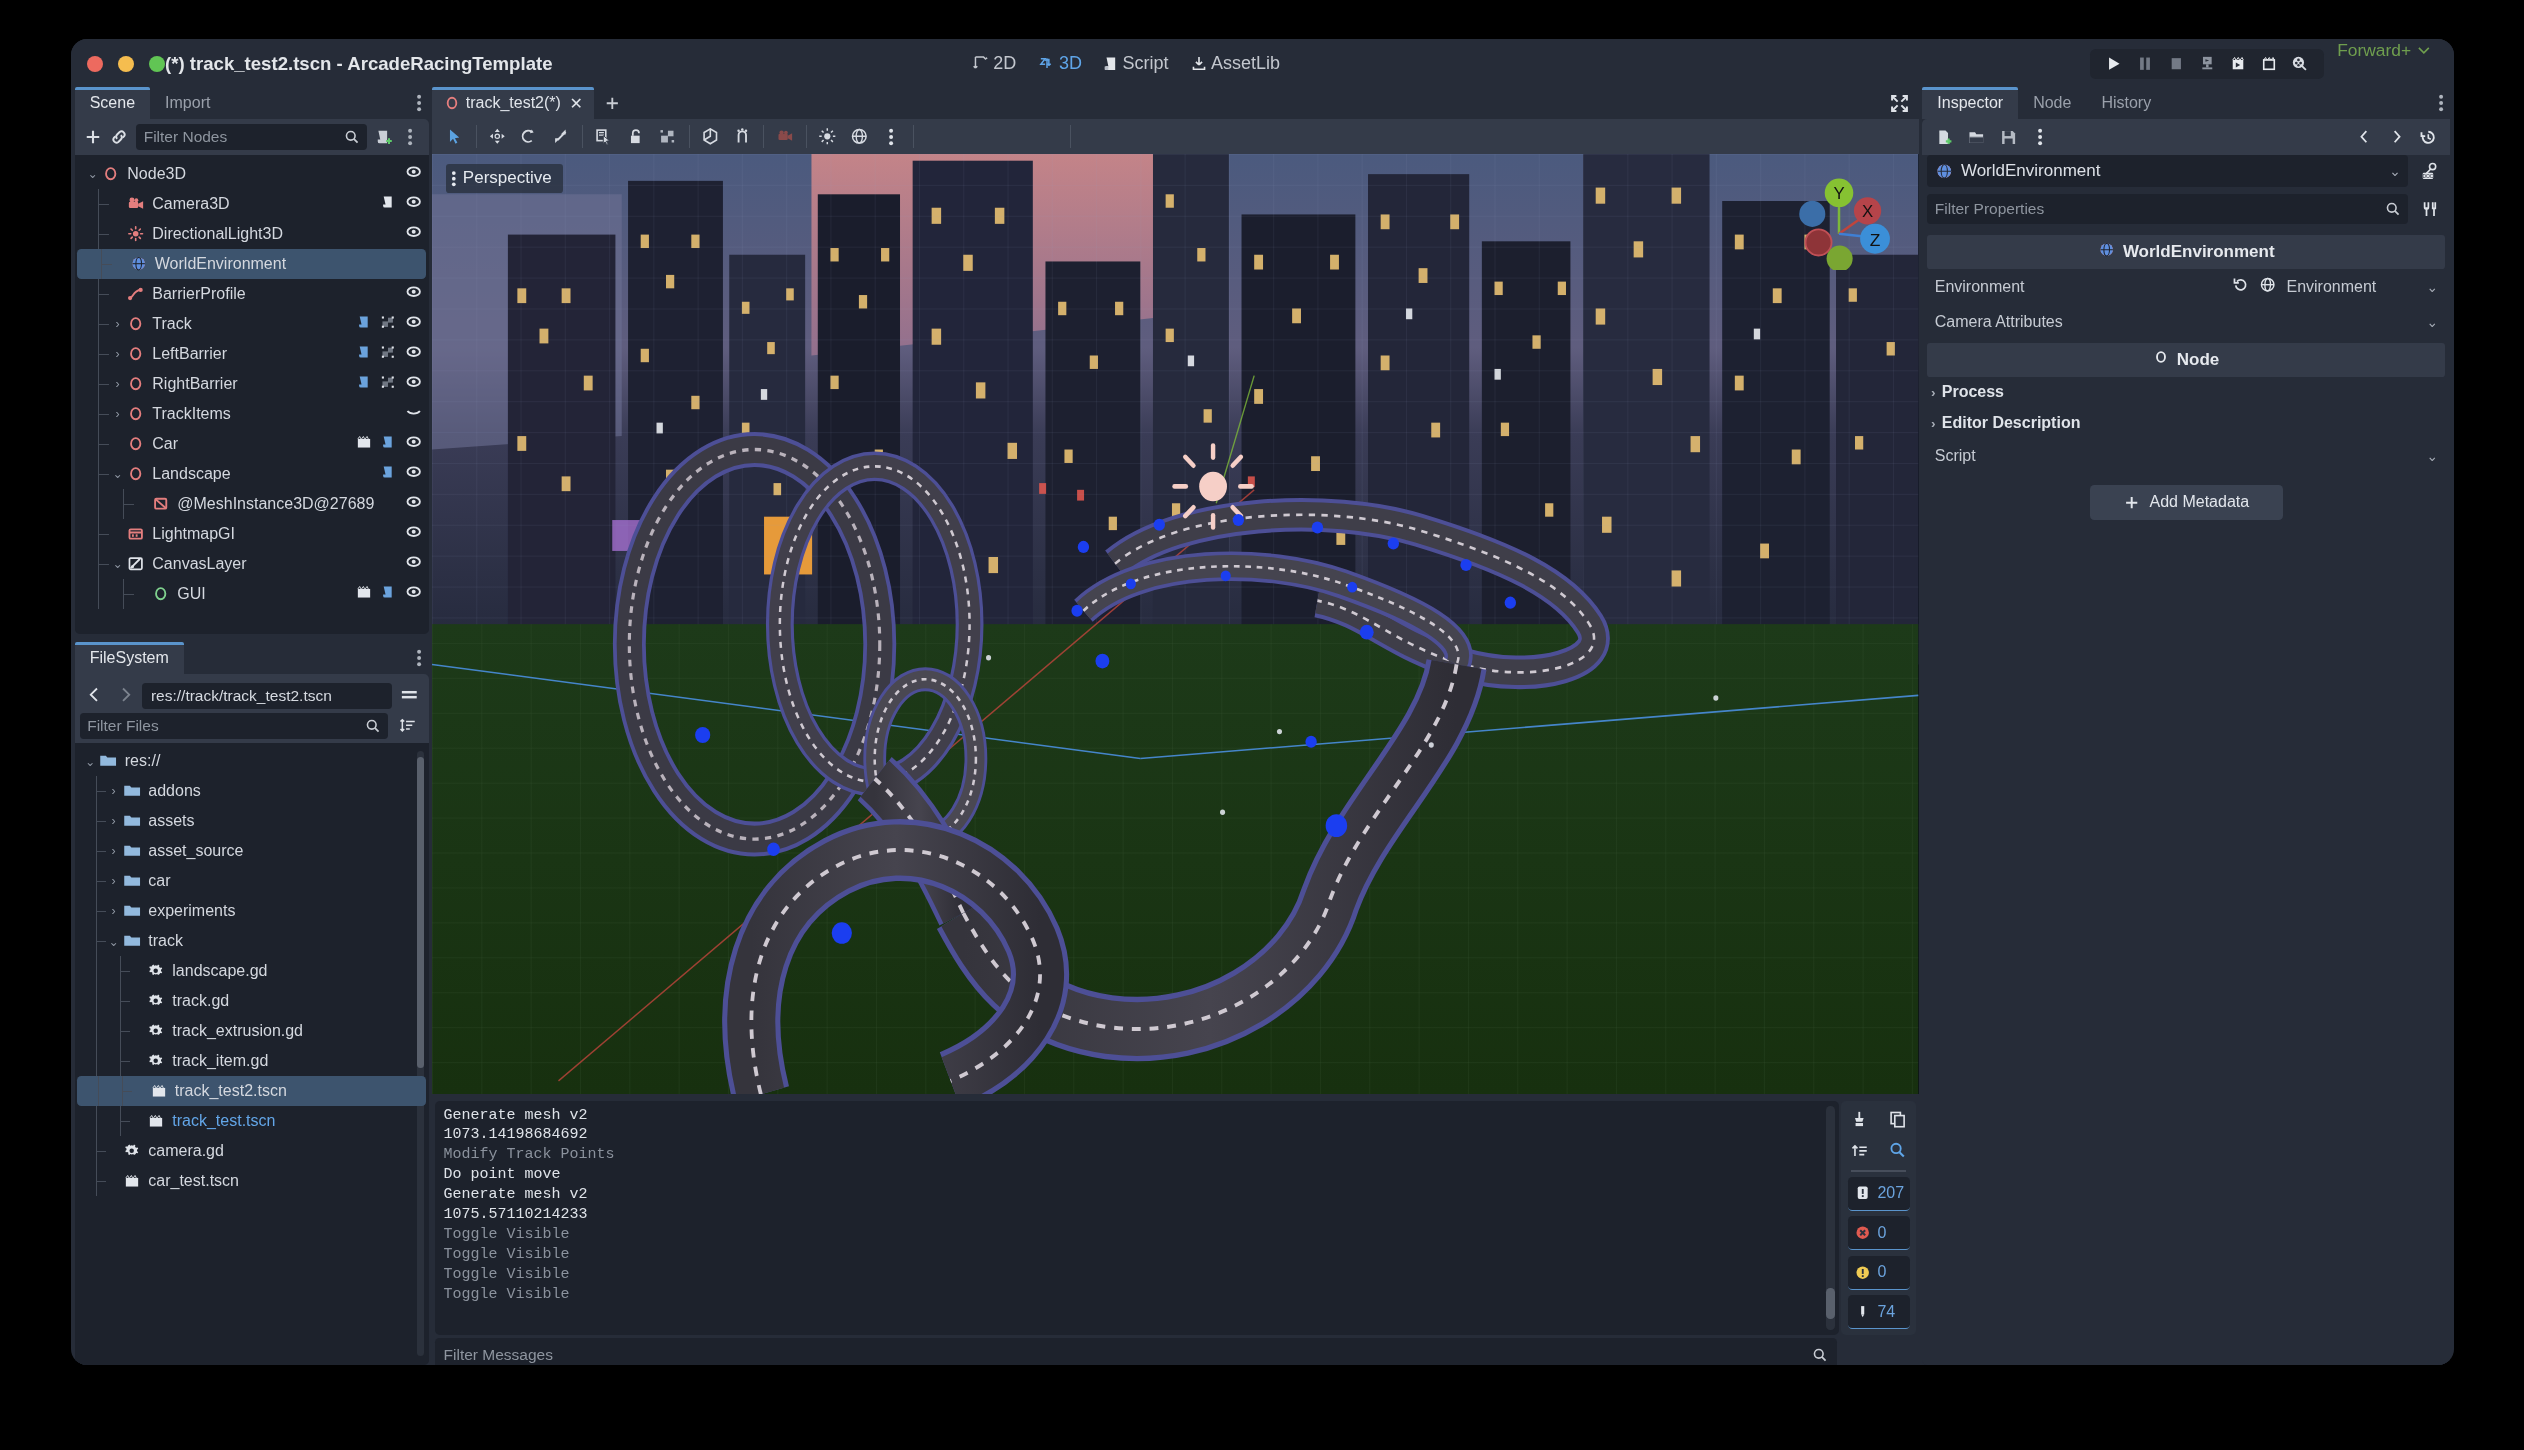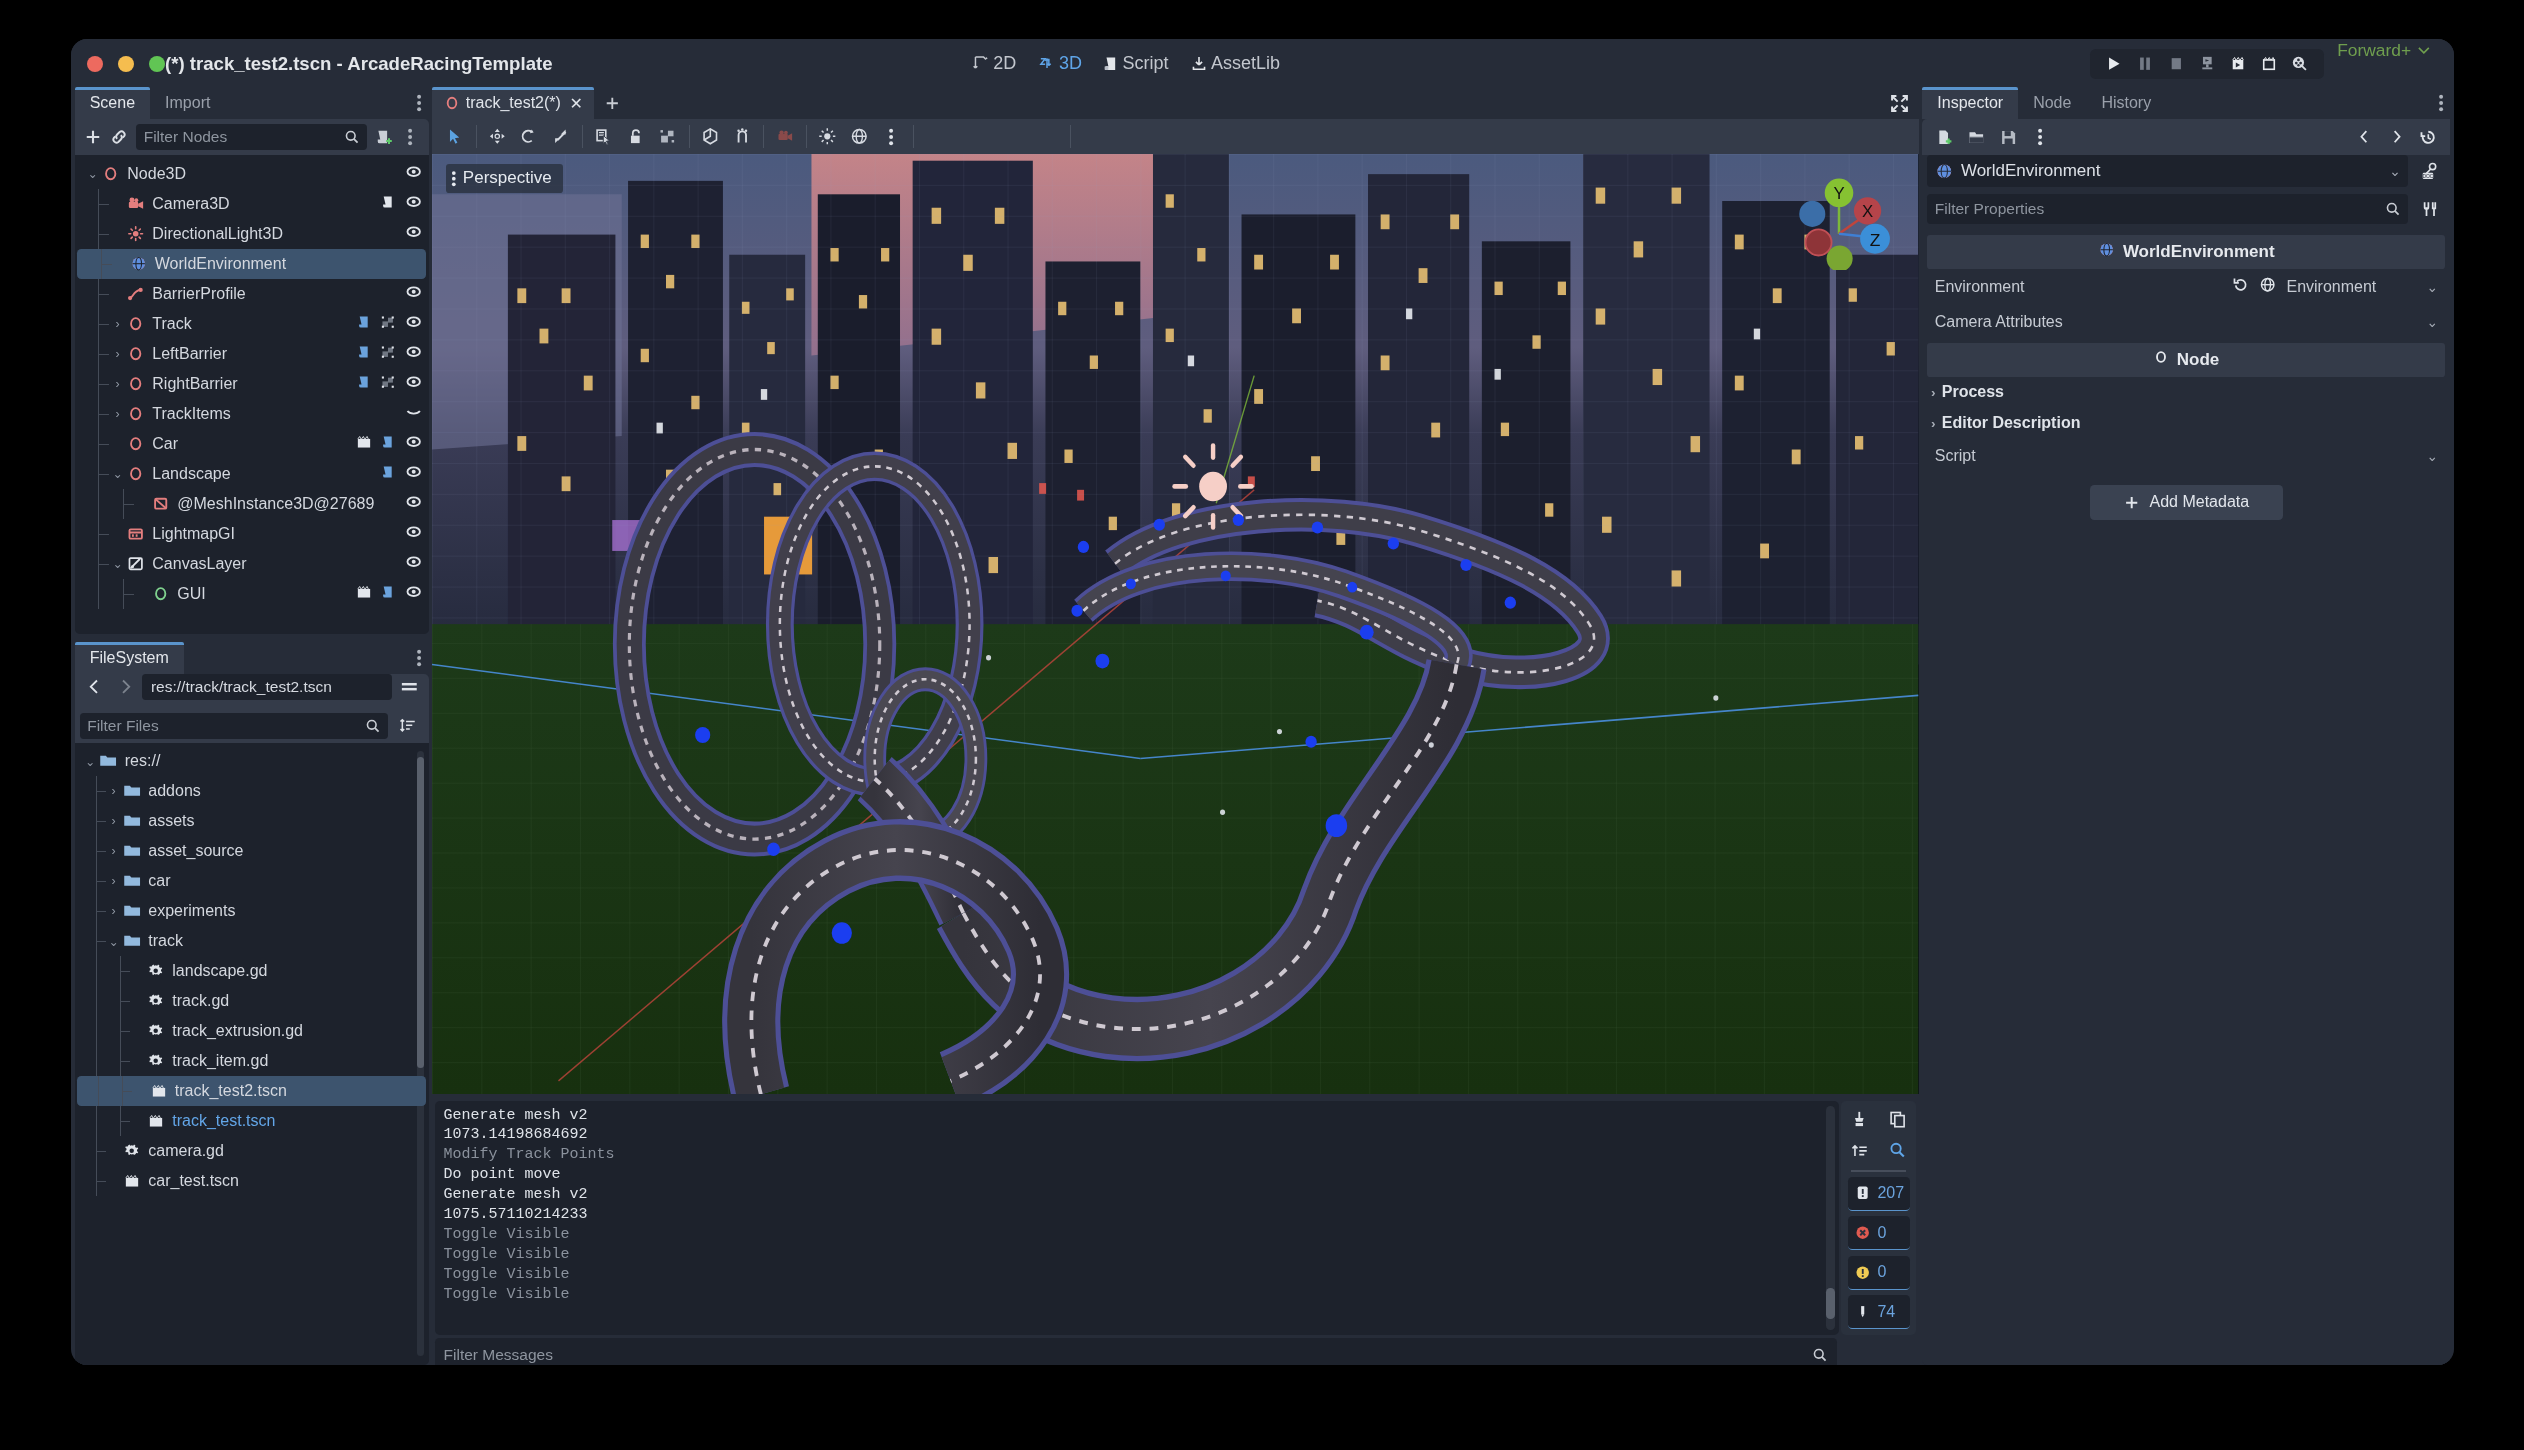--- a/index.html
+++ b/index.html
@@ -74,21 +74,21 @@
     position:relative; height:30px; display:flex; align-items:center; font-size:16px; color:#d4d8df;
     padding-right:6.2px; cursor:pointer;
   }
   .trow.sel{ background:#3d546e; border-radius:4.3px; margin:0 2.5px; }
   .twig{ position:absolute; left:0; top:0; bottom:0; width:100%; pointer-events:none; }
   .tlabel{ white-space:nowrap; }
   .ticon{ width:21px; height:21px; display:inline-flex; align-items:center; justify-content:center; margin-right:5.6px; flex:0 0 auto; }
   .trow .right{ margin-left:auto; display:flex; align-items:center; gap:8.7px; }
   .arrow{ width:16px; display:inline-flex; justify-content:center; align-items:center; color:#9098a4; font-size:12.4px; flex:0 0 auto;}
   
-  .fsbar{ height:35px; background:#343b49; display:flex; align-items:flex-start; padding:0 6.2px; gap:3.7px;}
+  .fsbar{ height:35px; background:#343b49; display:flex; align-items:flex-end; padding:0 6.2px; gap:3.7px;}
   .navbtn{ width:27px; height:27px; display:flex; align-items:center; justify-content:center; color:#cfd4db; font-size:18.6px; cursor:pointer;}
   .pathbox{
     flex:1; height:26px; background:#1d222c; border-radius:3.7px; display:flex; align-items:center;
     padding:0 8.7px; color:#d6dae1; font-size:15.5px; overflow:hidden; white-space:nowrap;
   }
   
   .centercol{ flex:1; display:flex; flex-direction:column; margin:0 3.7px; min-width:0; }
   .ctabs{ height:32px; display:flex; align-items:flex-end; background:#262c38; }
   .ctab{
     position:relative; height:32px; padding:0 11.2px; display:flex; align-items:center; gap:6.2px;

